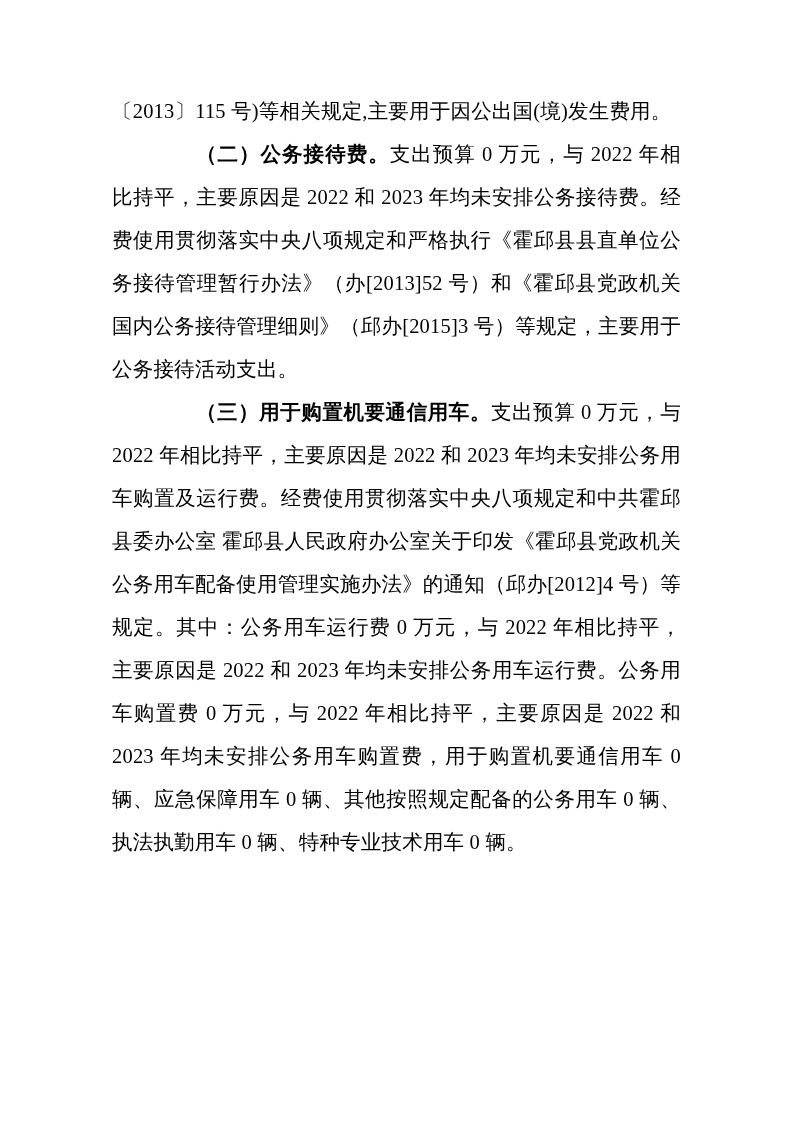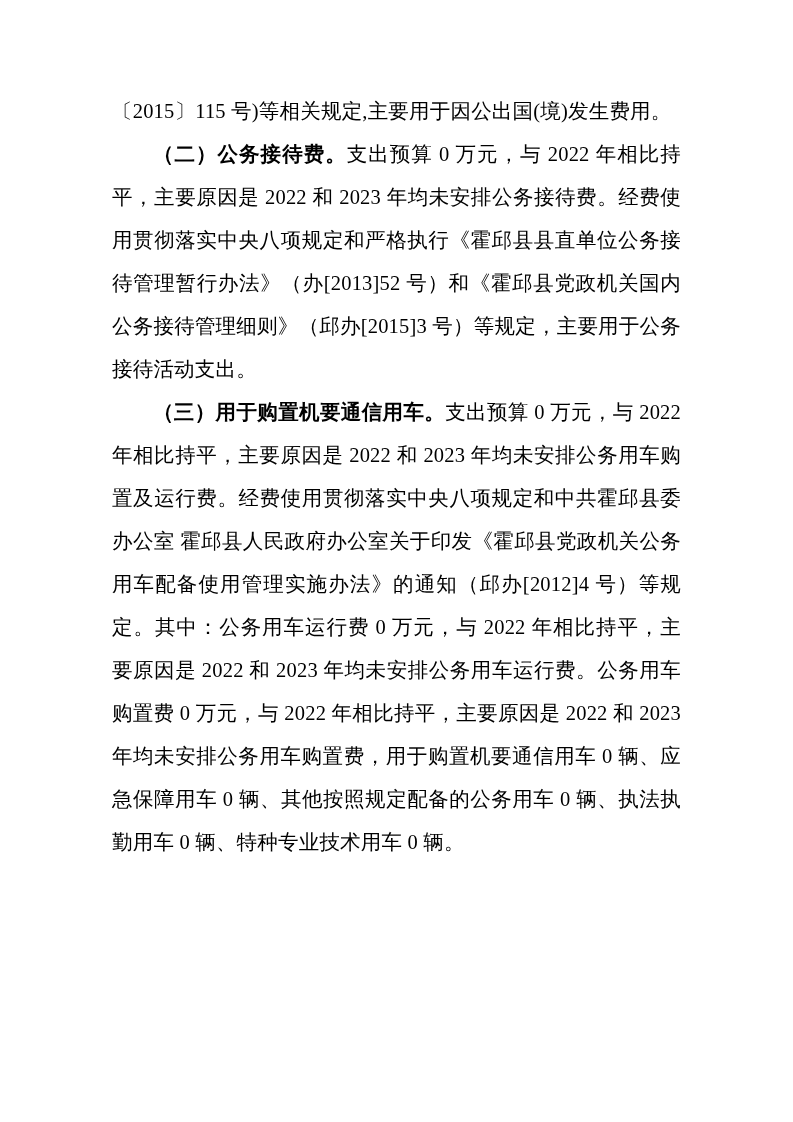--- a/index.html
+++ b/index.html
@@ -32,30 +32,31 @@
     margin: 0;
   }
   .para {
     text-indent: 0;
   }
   .indent {
     text-indent: 41px;
   }
   .lead {
     font-weight: bold;
+    margin-left: 43px;
   }
 </style>
 </head>
 <body>
 
 <div class="page">
   <div class="doc-body">
 
     <p class="para">
-      <span>〔2015〕115 号)等相关规定,主要用于因公出国(境)发生费用。</span>
+      <span>〔2013〕115 号)等相关规定,主要用于因公出国(境)发生费用。</span>
     </p>
 
     <p class="para indent">
       <span class="lead">（二）公务接待费。</span><span>支出预算 0 万元，与 2022 年相比持平，主要原因是 2022 和 2023 年均未安排公务接待费。经费使用贯彻落实中央八项规定和严格执行《霍邱县县直单位公务接待管理暂行办法》（办[2013]52 号）和《霍邱县党政机关国内公务接待管理细则》（邱办[2015]3 号）等规定，主要用于公务接待活动支出。</span>
     </p>
 
     <p class="para indent">
       <span class="lead">（三）用于购置机要通信用车。</span><span>支出预算 0 万元，与 2022 年相比持平，主要原因是 2022 和 2023 年均未安排公务用车购置及运行费。经费使用贯彻落实中央八项规定和中共霍邱县委办公室 霍邱县人民政府办公室关于印发《霍邱县党政机关公务用车配备使用管理实施办法》的通知（邱办[2012]4 号）等规定。其中：公务用车运行费 0 万元，与 2022 年相比持平，主要原因是 2022 和 2023 年均未安排公务用车运行费。公务用车购置费 0 万元，与 2022 年相比持平，主要原因是 2022 和 2023 年均未安排公务用车购置费，用于购置机要通信用车 0 辆、应急保障用车 0 辆、其他按照规定配备的公务用车 0 辆、执法执勤用车 0 辆、特种专业技术用车 0 辆。</span>
     </p>
 

